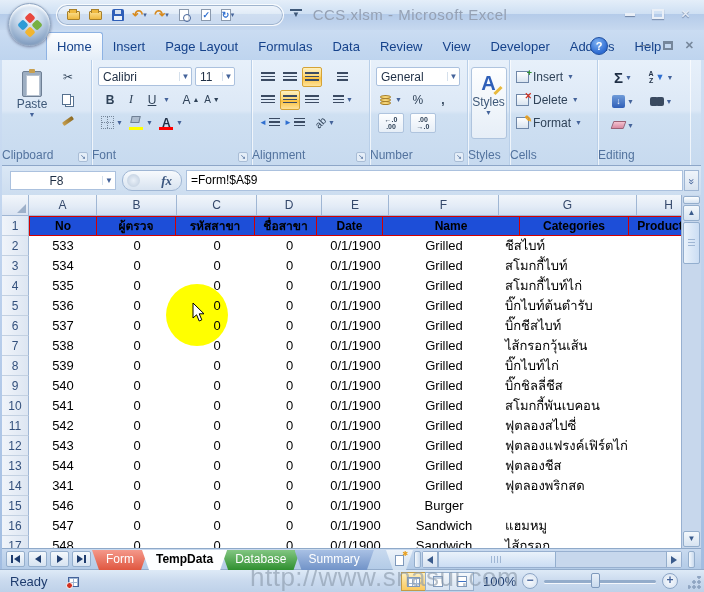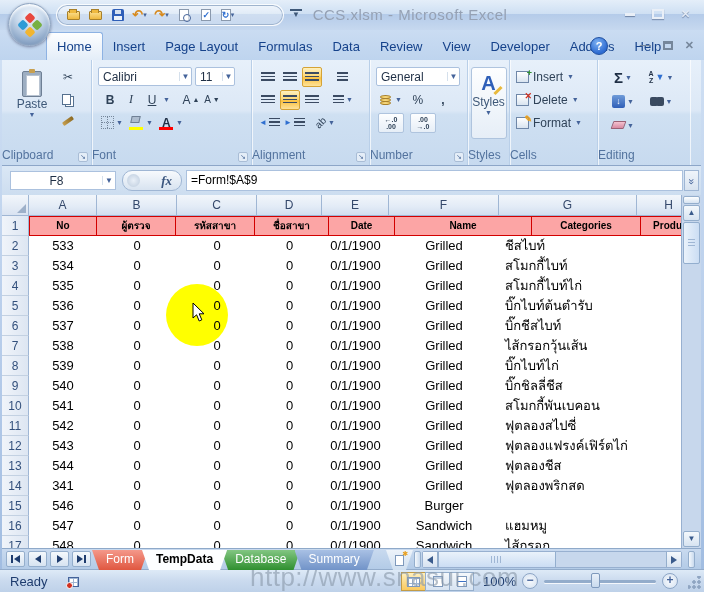--- a/index.html
+++ b/index.html
@@ -150,22 +150,22 @@
   #col-headers { position:absolute; left:27px; top:0; height:21px; display:flex; }
   .col-h { height:21px; line-height:20px; text-align:center; font-size:12px; color:#34486B;
     background:linear-gradient(#F2F6FB,#E2EBF6 60%,#D2DFEF); border-right:1px solid #9FB6D4; border-bottom:1px solid #9FB6D4; }
   #row-nums { position:absolute; left:0; top:21px; width:27px; }
   .row-n { width:27px; height:20px; line-height:20px; text-align:center; font-size:12px; color:#33507C;
     background:linear-gradient(90deg,#F0F4FA,#DDE6F2); border-right:1px solid #9FB6D4; border-bottom:1px solid #C3D1E2; }
   #cells { position:absolute; left:27px; top:21px; }
   .grow { display:flex; height:20px; position:relative; z-index:2; }
   .gcell { height:20px; line-height:19px; font-size:13px; color:#000; overflow:hidden; white-space:nowrap; }
   .gcell.c { text-align:center; } .gcell.l { text-align:left; padding-left:6px; }
-  .hcell { height:20px; line-height:18px; font-size:10px; font-weight:bold; color:#000; text-align:center;
-    background:#fca5a5; border:1px solid #D20000; margin-left:-1px; overflow:hidden; white-space:nowrap; }
+  .hcell { height:20px; line-height:18px; font-size:12px; font-weight:bold; color:#000; text-align:center;
+    background:#1d4ed8; border:1px solid #D20000; margin-left:-1px; overflow:hidden; white-space:nowrap; }
   .hcell:first-child { margin-left:0; }
   .hl-circle { position:absolute; left:137px; top:68px; width:62px; height:62px; border-radius:50%; background:#FFFF00; z-index:1; }
 
   
   .vscroll { position:absolute; right:0; top:0; width:20px; height:353px; background:#C7D7EC; z-index:6;
     border-left:1px solid #98B0D0; }
   .vs-split { height:8px; background:linear-gradient(#FDFEFF,#D7E3F1); border:1px solid #94AECC; border-radius:2px; margin:1px; }
   .vs-btn { height:16px; margin:1px; background:linear-gradient(#F4F8FC,#D7E3F1); border:1px solid #94AECC; border-radius:2px;
     text-align:center; font-size:8px; color:#3A5B8C; line-height:14px; }
   .vs-thumb { height:42px; margin:1px; background:linear-gradient(90deg,#EAF2FB,#CBDDF3); border:1px solid #93AECE; border-radius:2px; position:relative; }
@@ -569,21 +569,21 @@
         <div class="row-n">15</div>
         <div class="row-n">16</div>
         <div class="row-n">17</div>
       </div>
     <div id="cells">
       <div class="hl-circle"></div>
     <div class="grow">
           <div class="hcell" style="width: 68px;">No</div>
           <div class="hcell" style="width: 80px;">ผู้ตรวจ</div>
           <div class="hcell" style="width: 80px;">รหัสสาขา</div>
-          <div class="hcell" style="width: 75px;">ชื่อสาขา</div>
+          <div class="hcell" style="width: 63px;">ชื่อสาขา</div>
           <div class="hcell" style="width: 67px; text-align: center;">Date</div>
           <div class="hcell" style="width: 138px;">Name</div>
           <div class="hcell" style="width: 110px;">Categories</div>
           <div class="hcell" style="width: 64px;">Product</div>
         </div>
         <div class="grow">
           <div class="gcell c" style="width: 68px;">533</div>
           <div class="gcell c" style="width: 80px;">0</div>
           <div class="gcell c" style="width: 80px;">0</div>
           <div class="gcell c" style="width: 65px;">0</div>

